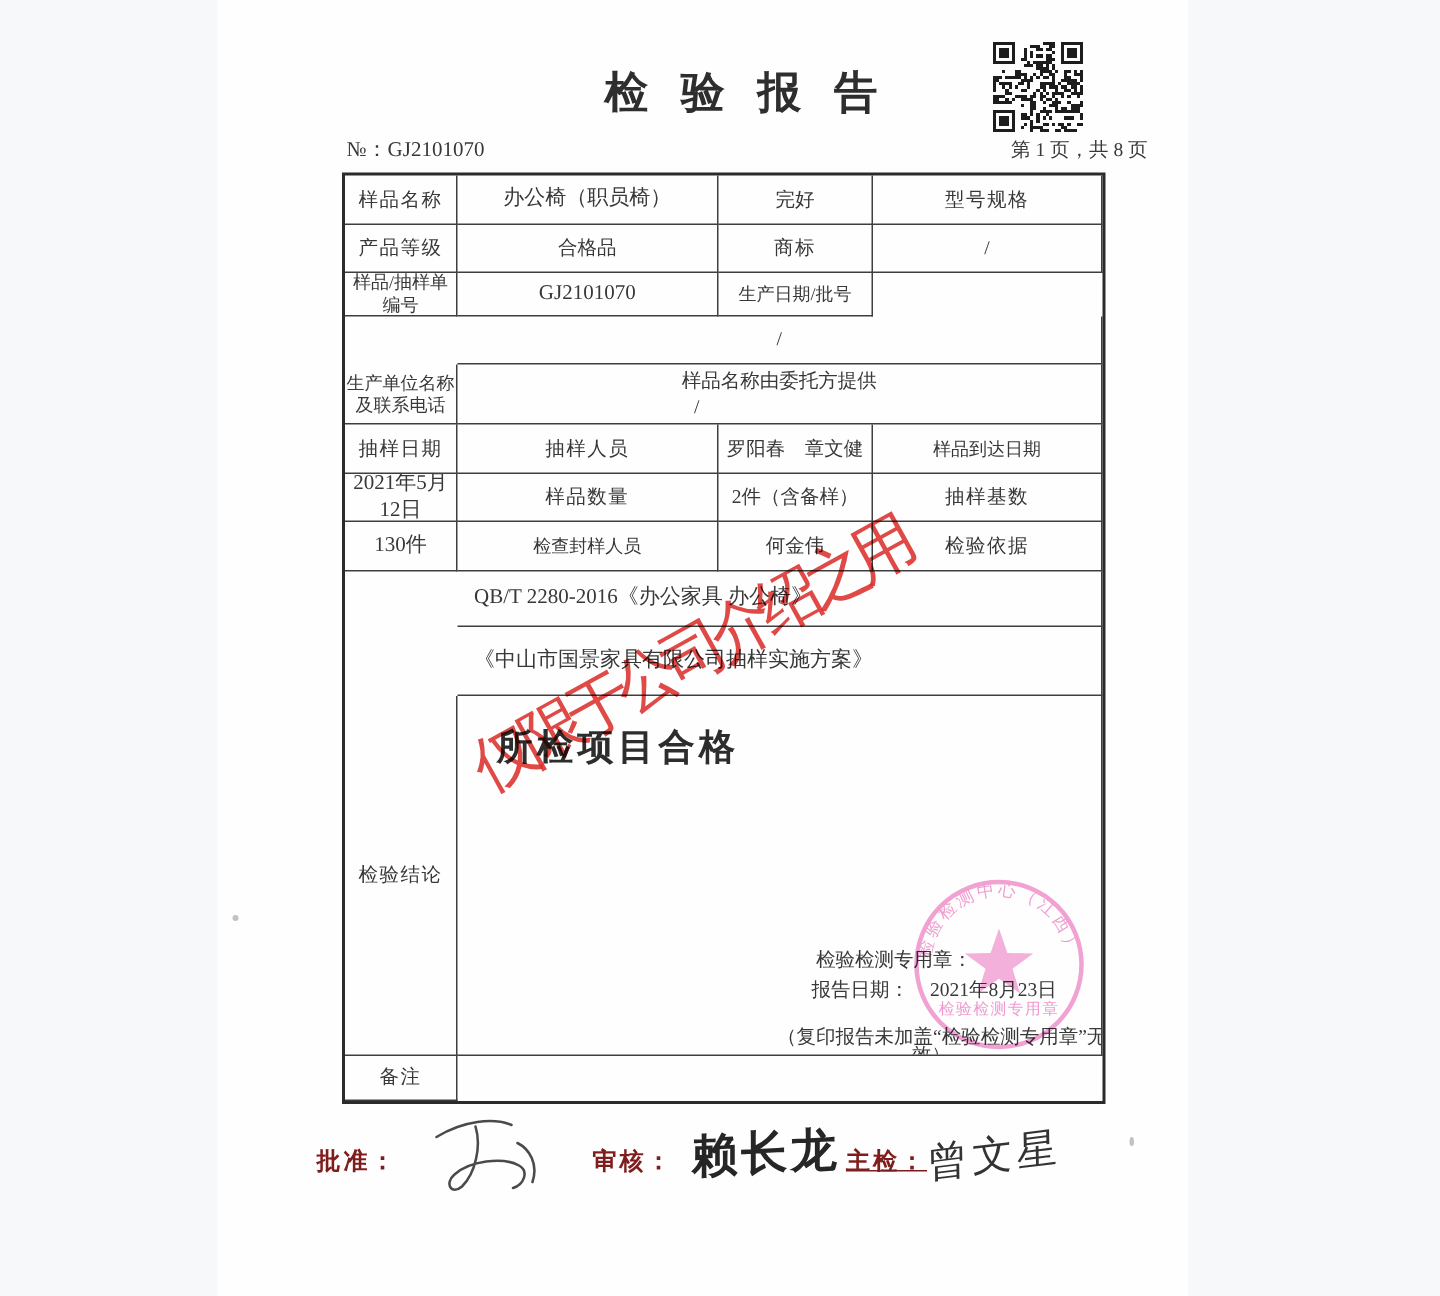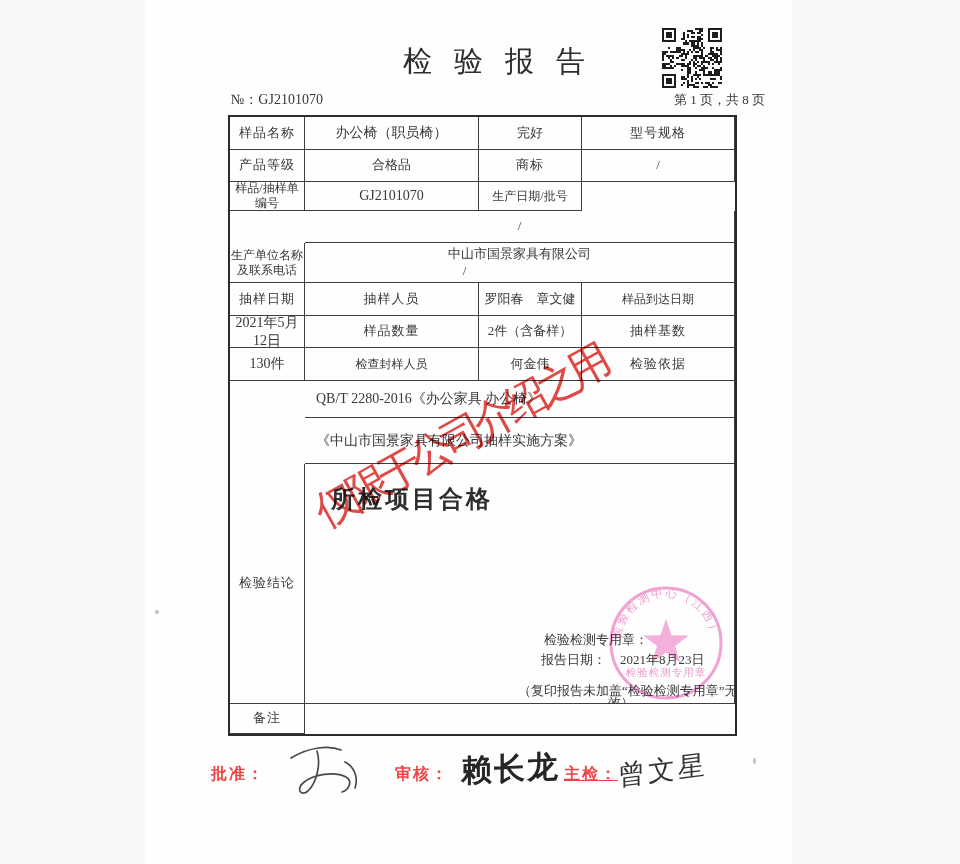--- a/index.html
+++ b/index.html
@@ -9,21 +9,21 @@
     font-family:"Liberation Serif","DejaVu Serif",serif;
     color:#383838;
   }
   .sheet{
     position:absolute;left:145px;top:0;width:647px;height:864px;
     background:#fefefe;
   }
   
   .title{
     position:absolute;left:258px;top:42px;
-    font-size:29px;font-weight:400;letter-spacing:22px;color:#2e2e2e;
+    font-size:29px;font-weight:700;letter-spacing:22px;color:#2e2e2e;
     white-space:nowrap;
   }
   .report-no{position:absolute;left:86px;top:91px;font-size:14px;white-space:nowrap;}
   .page-ind{position:absolute;left:498px;top:91px;width:122px;text-align:right;font-size:13px;white-space:nowrap;}
   .qr{position:absolute;left:516px;top:28px;width:62px;height:60px;}
   .qr svg{width:100%;height:100%;}
   
   .tbl{
     position:absolute;left:83px;top:115px;
     display:grid;
@@ -64,21 +64,21 @@
   }
   
   .watermark{
     position:absolute;left:150px;top:406px;width:336px;height:48px;
     font-size:43px;letter-spacing:-7px;white-space:nowrap;
     color:rgba(220,48,44,0.88);
     transform:rotate(-29deg);
     mix-blend-mode:multiply;pointer-events:none;z-index:5;
   }
   
-  .sig-label{position:absolute;font-size:16px;font-weight:700;letter-spacing:2px;color:#ef4444;white-space:nowrap;}
+  .sig-label{position:absolute;font-size:16px;font-weight:700;letter-spacing:2px;color:#7f1d1d;white-space:nowrap;}
   .sig-approve-lbl{left:66px;top:764px;}
   .sig-review-lbl{left:250px;top:764px;}
   .sig-chief-lbl{left:419px;top:764px;text-decoration:underline;}
   .sig-scribble{position:absolute;left:138px;top:738px;width:95px;height:66px;}
   .sig-review-name{
     position:absolute;left:316px;top:748px;
     font-size:31px;font-weight:700;color:#262626;white-space:nowrap;
     transform:rotate(-3deg) skewX(-3deg);letter-spacing:2px;
   }
   .sig-chief-name{
@@ -407,21 +407,21 @@
     <div class="td val14">GJ2101070</div>
 
     <div class="td tight">生产日期/批号</div>
     <div class="td span3">/</div>
 
     <div class="td tight twoline">
       <span>生产单位名称</span>
       <span>及联系电话</span>
     </div>
     <div class="td span3 twoline">
-      <span>中山市国景家具有限公司</span>
+      <span>样品名称由委托方提供</span>
       <span class="shiftL">/</span>
     </div>
 
     <div class="td lbl">抽样日期</div>
     <div class="td lbl">抽样人员</div>
     <div class="td">罗阳春　章文健</div>
 
     <div class="td tight">样品到达日期</div>
     <div class="td val14">2021年5月12日</div>
     <div class="td lbl">样品数量</div>

